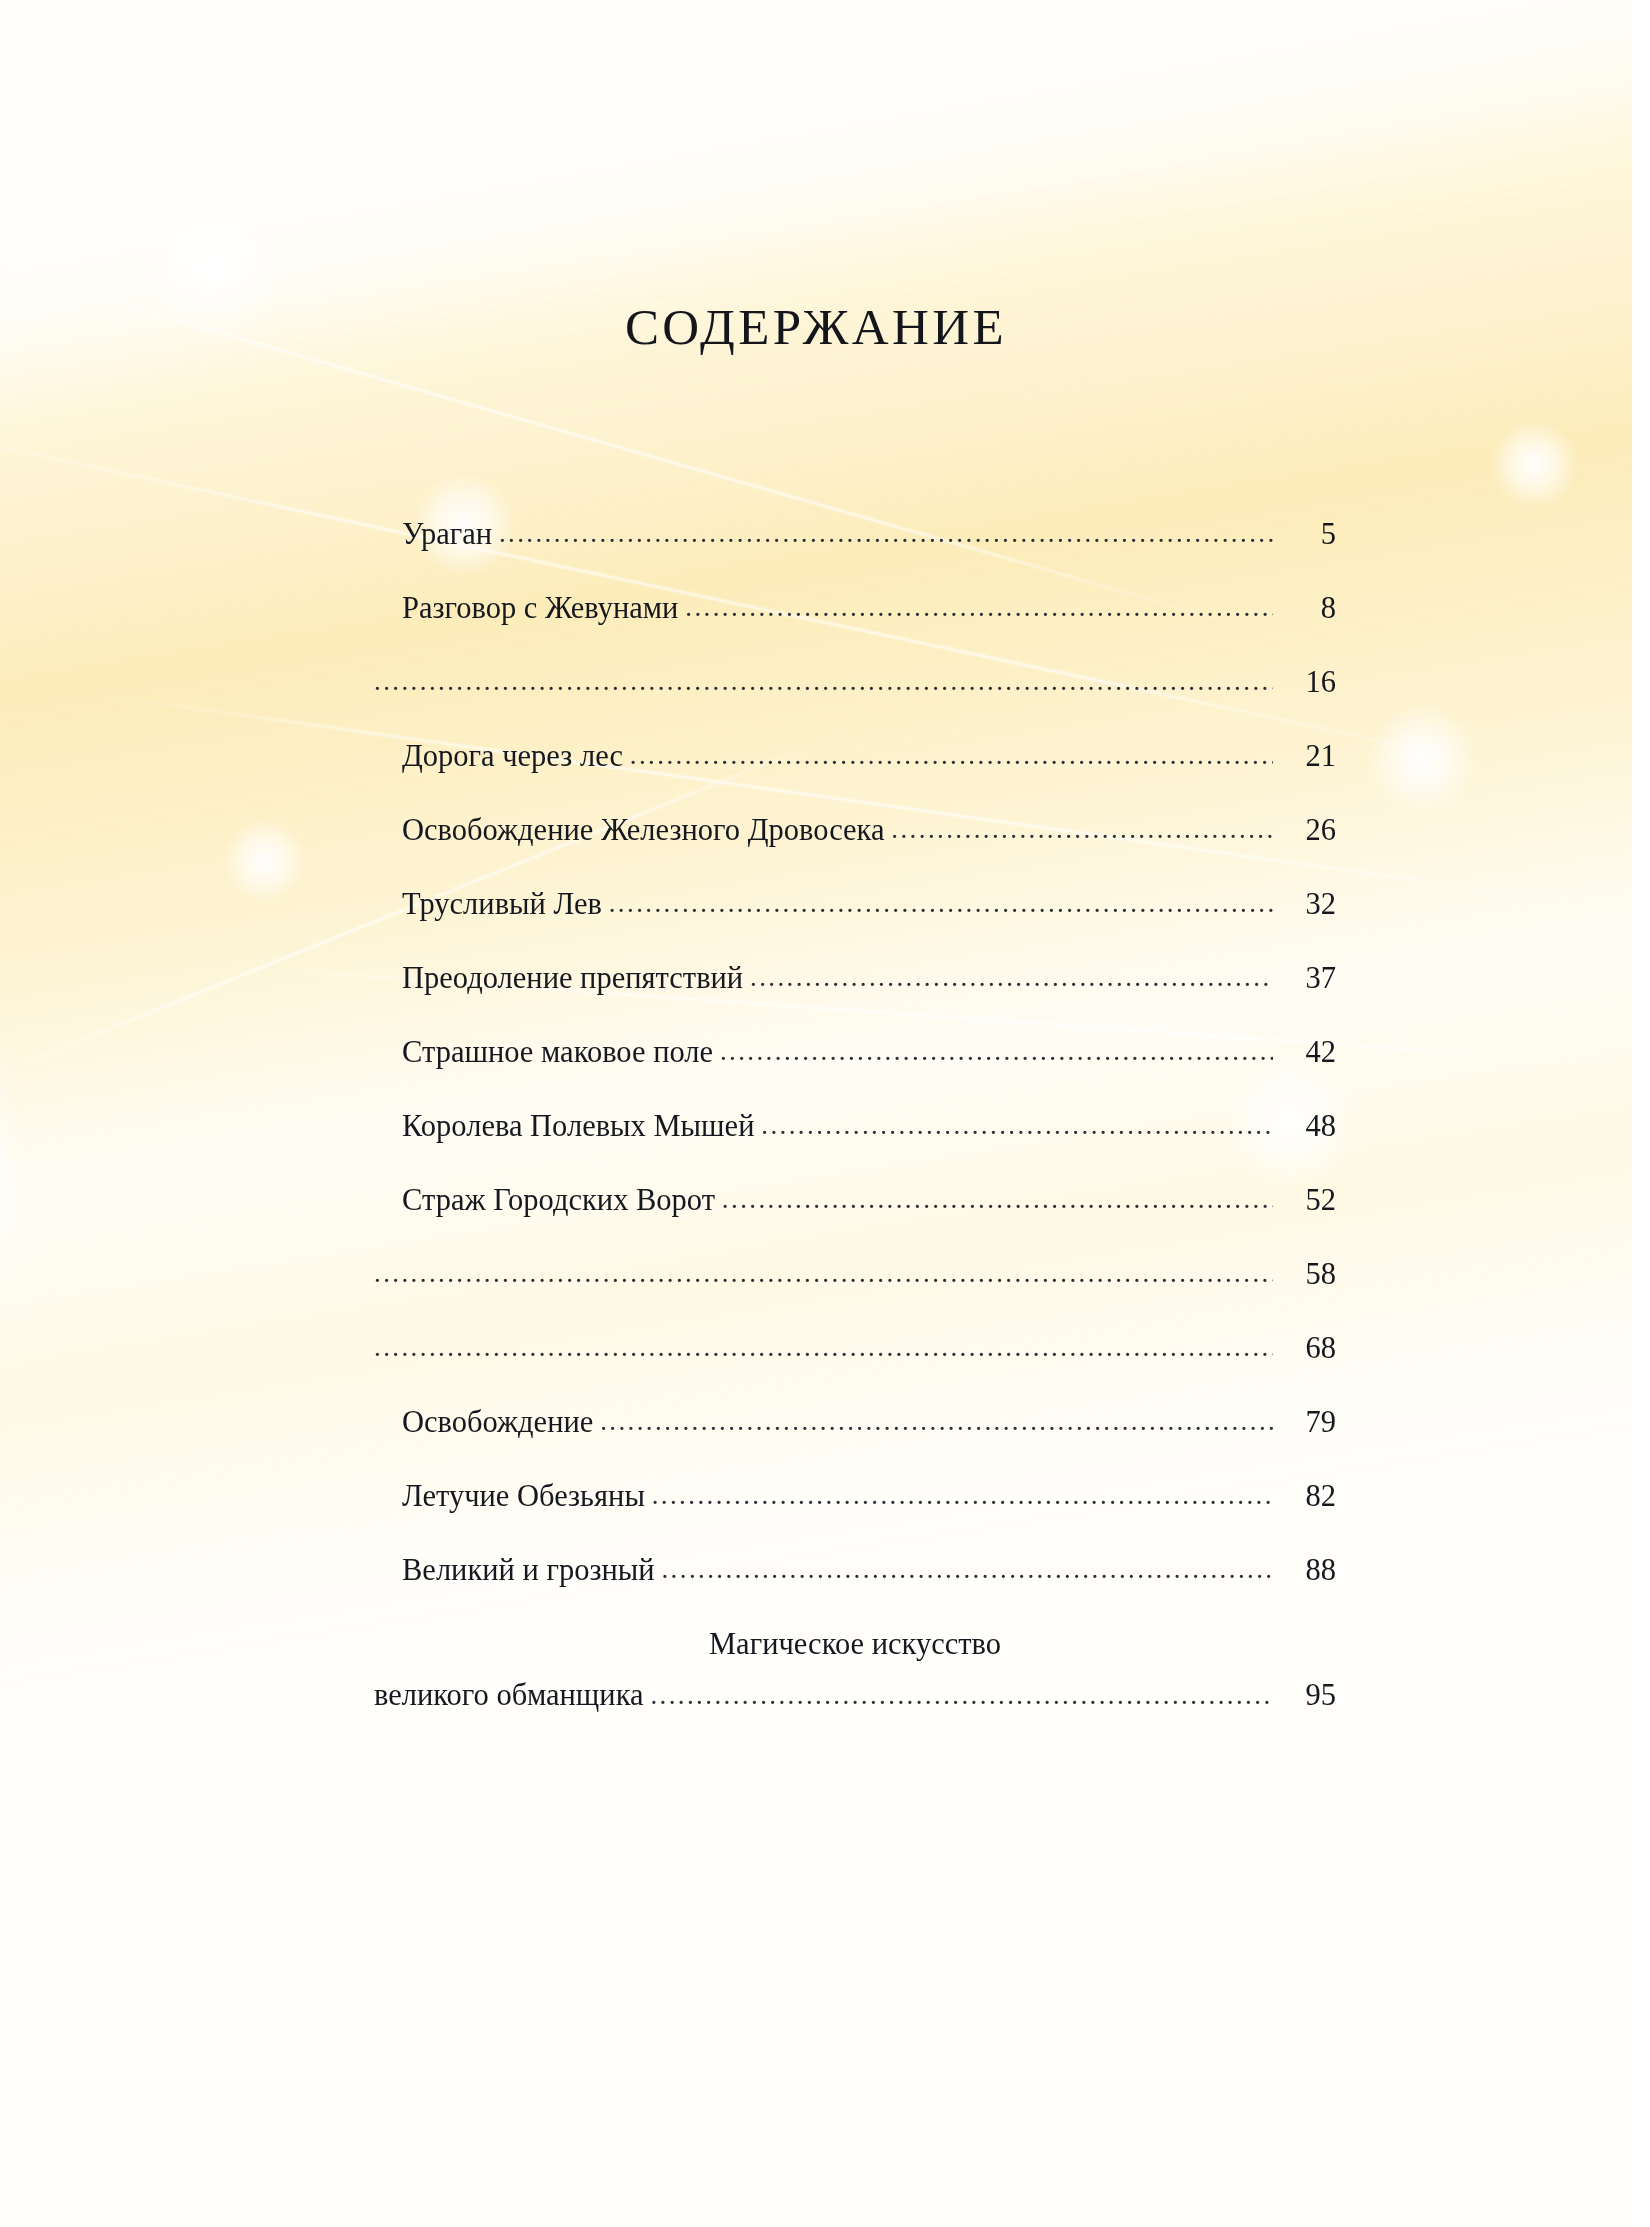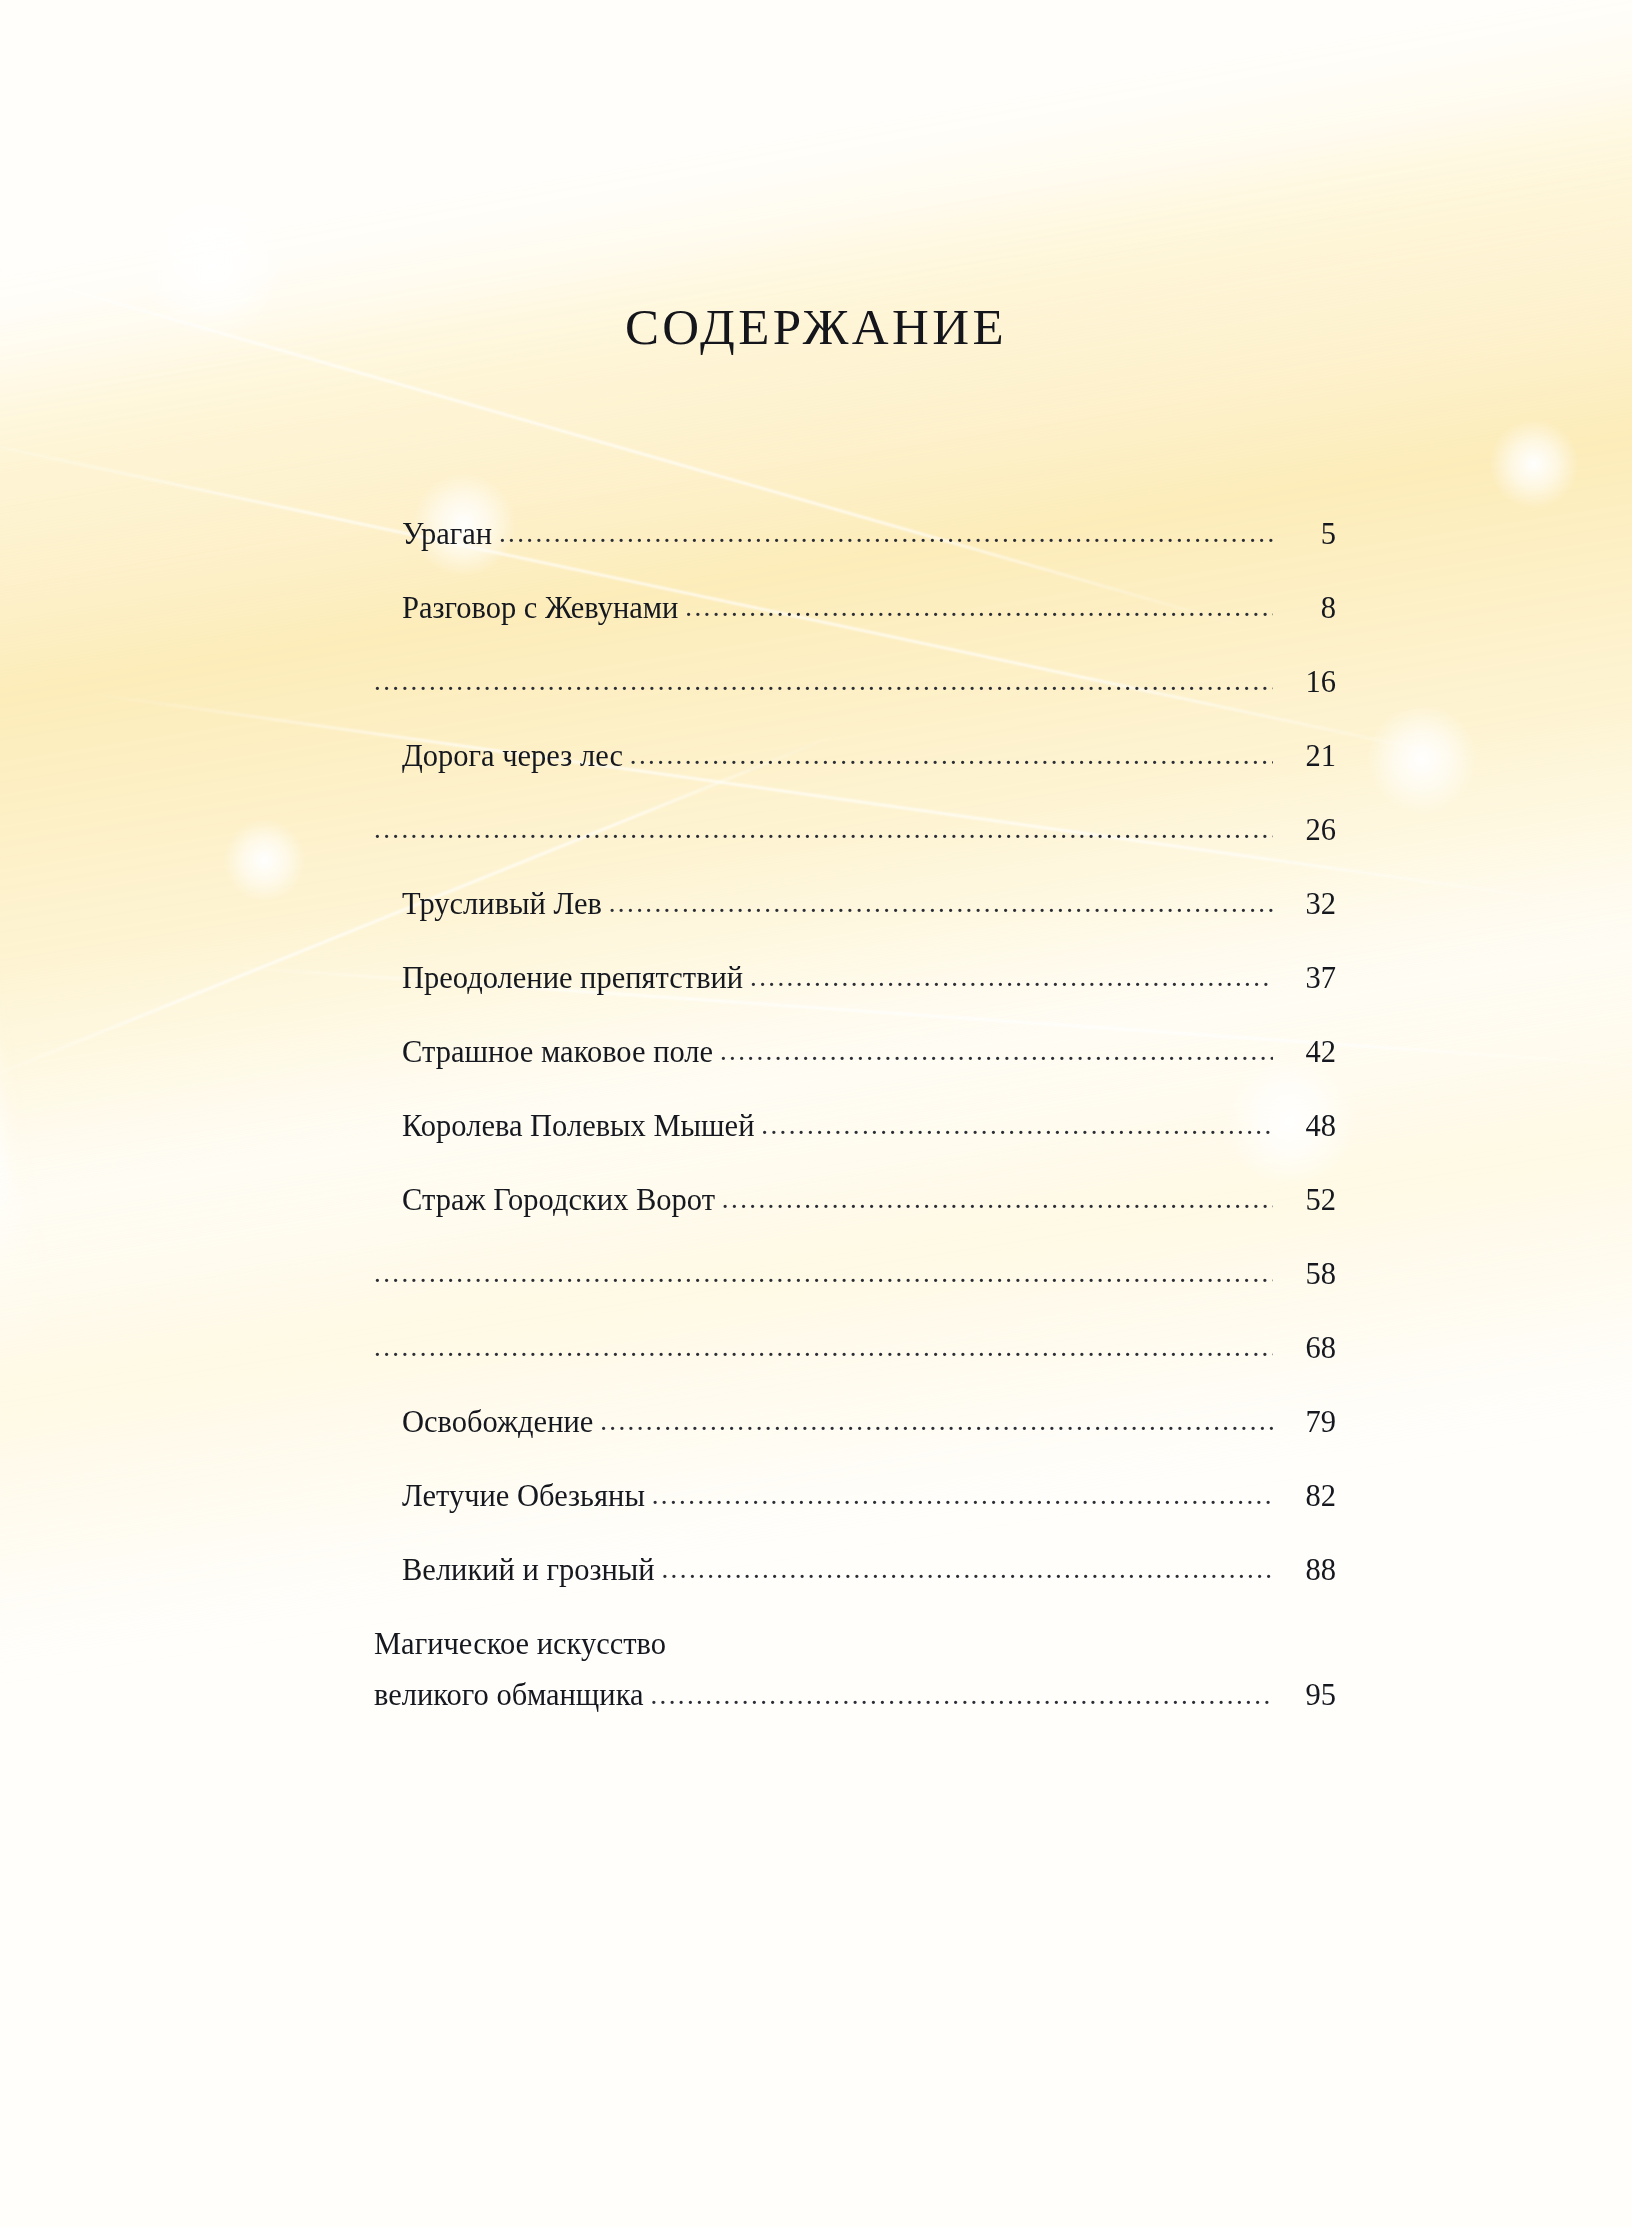--- a/index.html
+++ b/index.html
@@ -146,20 +146,21 @@
   }
 
   
   .toc-entry.multiline {
     display: block;
     white-space: normal;
   }
   .toc-entry.multiline .line1 {
     display: block;
     margin-bottom: 11px;
+    text-align: center;
   }
   .toc-entry.multiline .line2row {
     display: flex;
     align-items: flex-end;
     white-space: nowrap;
   }
   .toc-entry.multiline .line2row .label2 {
     flex: 0 0 auto;
     padding-right: 6.8px;
   }
@@ -209,20 +210,21 @@
         <span class="page-num">16</span>
       </div>
 
       <div class="toc-entry">
         <span class="label">Дорога через лес</span>
         <span class="dots">....................................................................................................</span>
         <span class="page-num">21</span>
       </div>
 
       <div class="toc-entry">
+        <span class="label">Освобождение Железного Дровосека</span>
         <span class="dots">....................................................................................................</span>
         <span class="page-num">26</span>
       </div>
 
       <div class="toc-entry">
         <span class="label">Трусливый Лев</span>
         <span class="dots">....................................................................................................</span>
         <span class="page-num">32</span>
       </div>
 

